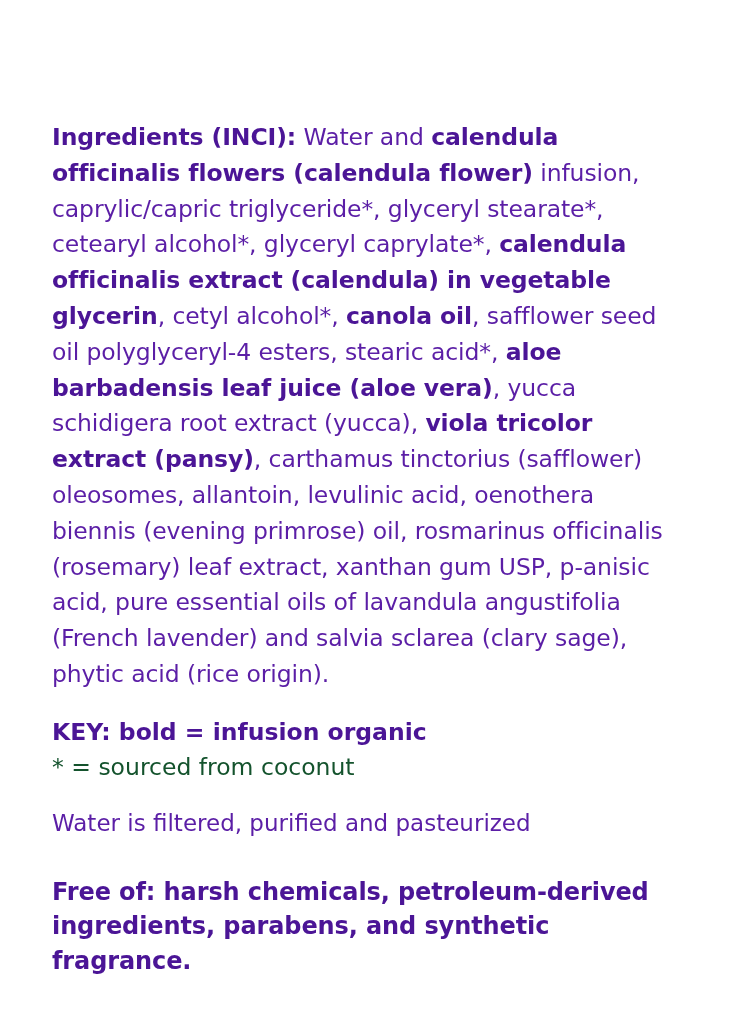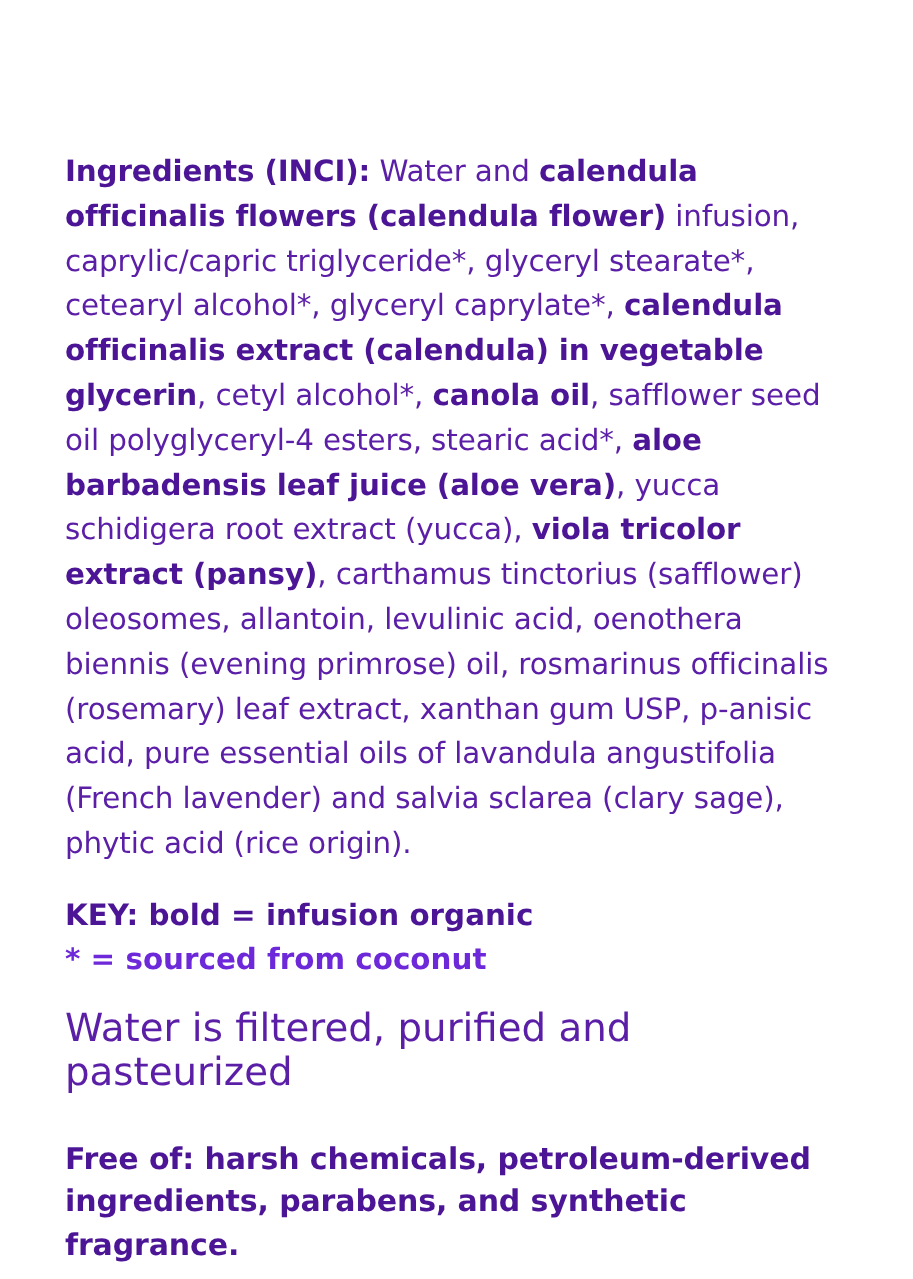--- a/index.html
+++ b/index.html
@@ -39,26 +39,26 @@
     line-height: 35.5px;
     color: #5b1ea6;
   }
   .key-line {
     font-weight: 700;
     color: #4b1596;
     display: block;
   }
   .key-sub {
     display: block;
-    font-weight: 700;
-    color: #6d28d9;
+    font-weight: 400;
+    color: #14532d;
   }
   .water-line {
     margin-top: 20px;
-    font-size: 31px;
+    font-size: 23px;
     line-height: 35px;
     color: #5b1ea6;
   }
   .free-of {
     margin-top: 34px;
     font-size: 24px;
     line-height: 34.5px;
     font-weight: 700;
     color: #4b1596;
     letter-spacing: -0.1px;

